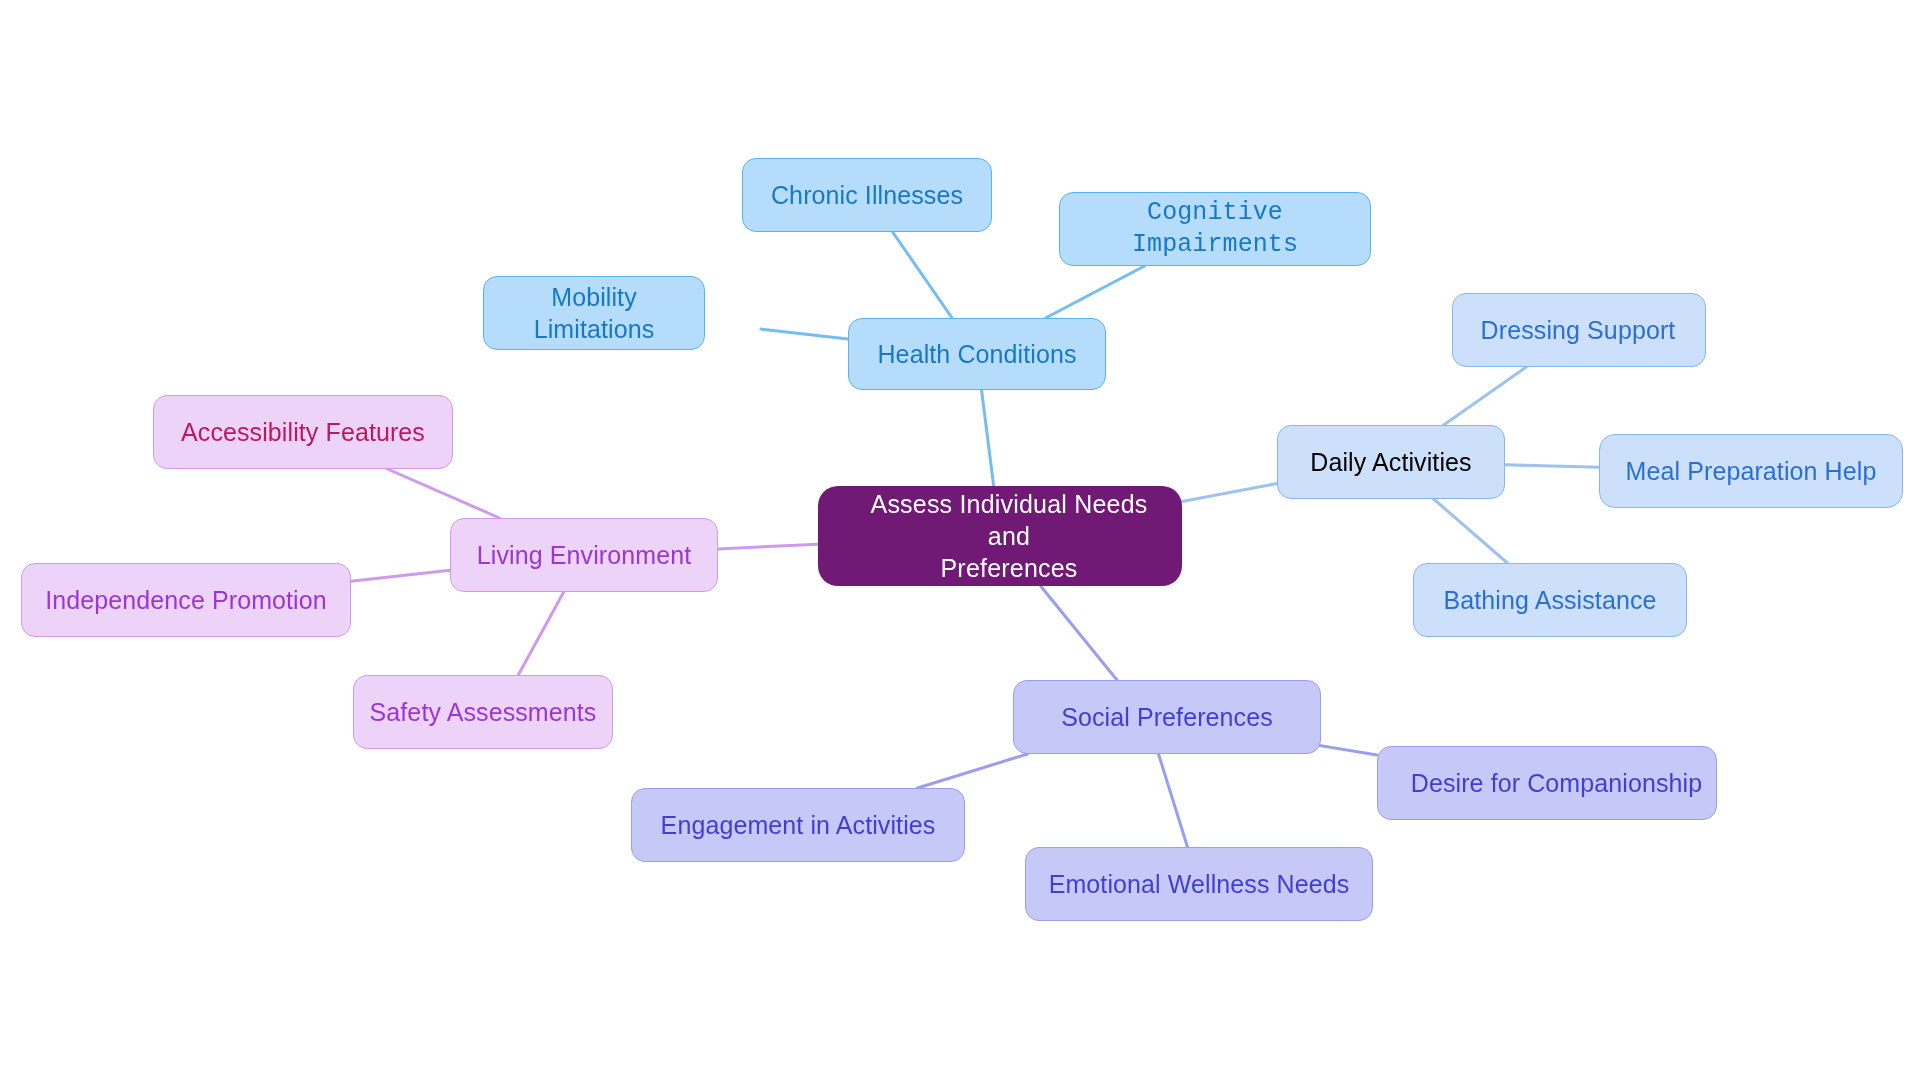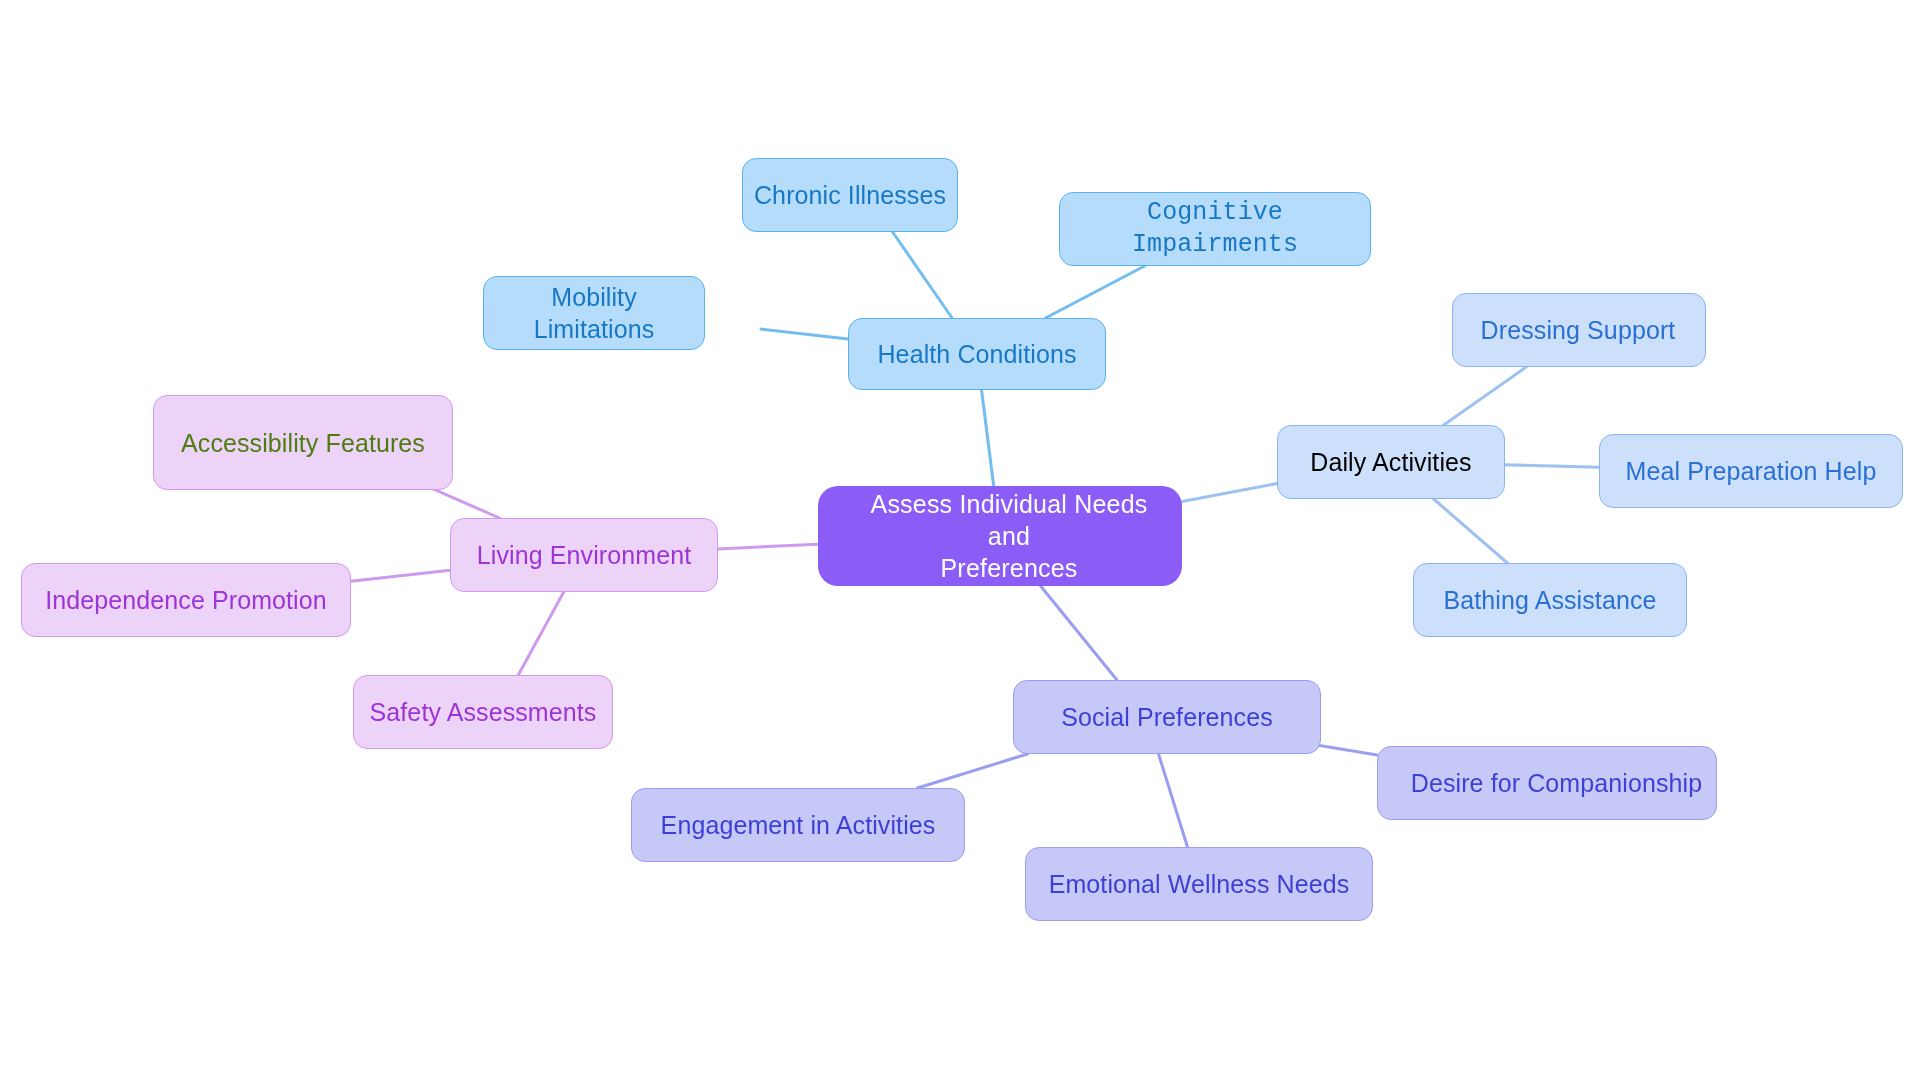--- a/index.html
+++ b/index.html
@@ -71,32 +71,32 @@
       <line x1="1505" y1="464.85" x2="1599" y2="467.2" stroke="#9dc2f0" stroke-width="3" stroke-linecap="round"></line>
       <line x1="1433.6304347826087" y1="499" x2="1507.3695652173913" y2="563" stroke="#9dc2f0" stroke-width="3" stroke-linecap="round"></line>
       <line x1="1281" y1="739.11" x2="1377" y2="754.95" stroke="#9a9df0" stroke-width="3" stroke-linecap="round"></line>
       <line x1="1027.4351851851852" y1="754" x2="917.5648148148148" y2="788" stroke="#9a9df0" stroke-width="3" stroke-linecap="round"></line>
       <line x1="1158.5209580838323" y1="754" x2="1187.4790419161677" y2="847" stroke="#9a9df0" stroke-width="3" stroke-linecap="round"></line>
       <line x1="499.4715447154472" y1="518" x2="387.5284552845528" y2="469" stroke="#cf9aee" stroke-width="3" stroke-linecap="round"></line>
       <line x1="450" y1="570.1507537688442" x2="351" y2="581.3442211055276" stroke="#cf9aee" stroke-width="3" stroke-linecap="round"></line>
       <line x1="563.7324840764331" y1="592" x2="518.2675159235669" y2="675" stroke="#cf9aee" stroke-width="3" stroke-linecap="round"></line>
     </svg>
   <div id="nodes">
-      <div class="node root" style="left: 818px; top: 486px; width: 364px; height: 100px; background: #8b5cf6; color: rgb(255, 255, 255); border-color: rgb(13, 17, 23); padding-left: 28px;"><span>Assess Individual Needs and
+      <div class="node root" style="left: 818px; top: 486px; width: 364px; height: 100px; background: #701a75; color: rgb(255, 255, 255); border-color: rgb(13, 17, 23); padding-left: 28px;"><span>Assess Individual Needs and
 Preferences</span></div>
       <div class="node branch" style="left: 848px; top: 318px; width: 258px; height: 72px; background: rgb(181, 221, 251); color: rgb(24, 120, 197); border-color: rgb(89, 179, 238);"><span>Health Conditions</span></div>
-      <div class="node leaf" style="left: 742px; top: 158px; width: 216px; height: 74px; background: rgb(181, 221, 251); color: rgb(24, 120, 197); border-color: rgb(89, 179, 238);"><span>Chronic Illnesses</span></div>
+      <div class="node leaf" style="left: 742px; top: 158px; width: 250px; height: 74px; background: rgb(181, 221, 251); color: rgb(24, 120, 197); border-color: rgb(89, 179, 238);"><span>Chronic Illnesses</span></div>
       <div class="node leaf" style="left: 483px; top: 276px; width: 222px; height: 74px; background: rgb(181, 221, 251); color: rgb(24, 120, 197); border-color: rgb(89, 179, 238);"><span>Mobility Limitations</span></div>
       <div class="node leaf" style="left: 1059px; top: 192px; width: 312px; height: 74px; background: rgb(181, 221, 251); color: rgb(24, 120, 197); border-color: rgb(89, 179, 238); font-family: Liberation Mono, monospace;"><span>Cognitive Impairments</span></div>
       <div class="node branch" style="left: 1277px; top: 425px; width: 228px; height: 74px; background: rgb(205, 224, 251); color: #000000; border-color: rgb(136, 181, 239);"><span>Daily Activities</span></div>
       <div class="node leaf" style="left: 1452px; top: 293px; width: 254px; height: 74px; background: rgb(205, 224, 251); color: rgb(42, 111, 212); border-color: rgb(136, 181, 239); padding-left: 8px;"><span>Dressing Support</span></div>
-      <div class="node leaf" style="left: 1599px; top: 434px; width: 304px; height: 74px; background: rgb(205, 224, 251); color: rgb(42, 111, 212); border-color: rgb(136, 181, 239);"><span>Meal Preparation Help</span></div>
+      <div class="node leaf" style="left: 1599px; top: 434px; width: 304px; height: 74px; background: rgb(205, 224, 251); color: rgb(42, 111, 212); border-color: rgb(136, 181, 239); border-radius: 16px;"><span>Meal Preparation Help</span></div>
       <div class="node leaf" style="left: 1413px; top: 563px; width: 274px; height: 74px; background: rgb(205, 224, 251); color: rgb(42, 111, 212); border-color: rgb(136, 181, 239);"><span>Bathing Assistance</span></div>
       <div class="node branch" style="left: 1013px; top: 680px; width: 308px; height: 74px; background: rgb(198, 201, 247); color: rgb(63, 63, 214); border-color: rgb(154, 157, 240);"><span>Social Preferences</span></div>
       <div class="node leaf" style="left: 1377px; top: 746px; width: 340px; height: 74px; background: rgb(198, 201, 247); color: rgb(63, 63, 214); border-color: rgb(154, 157, 240); padding-left: 29px;"><span>Desire for Companionship</span></div>
       <div class="node leaf" style="left: 631px; top: 788px; width: 334px; height: 74px; background: rgb(198, 201, 247); color: rgb(63, 63, 214); border-color: rgb(154, 157, 240);"><span>Engagement in Activities</span></div>
       <div class="node leaf" style="left: 1025px; top: 847px; width: 348px; height: 74px; background: rgb(198, 201, 247); color: rgb(63, 63, 214); border-color: rgb(154, 157, 240);"><span>Emotional Wellness Needs</span></div>
       <div class="node branch" style="left: 450px; top: 518px; width: 268px; height: 74px; background: rgb(238, 211, 249); color: rgb(155, 53, 214); border-color: rgb(208, 155, 238);"><span>Living Environment</span></div>
-      <div class="node leaf" style="left: 153px; top: 395px; width: 300px; height: 95px; background: rgb(238, 211, 249); color: #4d7c0f; border-color: rgb(208, 155, 238);"><span>Accessibility Features</span></div>
+      <div class="node leaf" style="left: 153px; top: 395px; width: 300px; height: 74px; background: rgb(238, 211, 249); color: #be185d; border-color: rgb(208, 155, 238);"><span>Accessibility Features</span></div>
       <div class="node leaf" style="left: 21px; top: 563px; width: 330px; height: 74px; background: rgb(238, 211, 249); color: rgb(155, 53, 214); border-color: rgb(208, 155, 238);"><span>Independence Promotion</span></div>
       <div class="node leaf" style="left: 353px; top: 675px; width: 260px; height: 74px; background: rgb(238, 211, 249); color: rgb(155, 53, 214); border-color: rgb(208, 155, 238);"><span>Safety Assessments</span></div>
     </div>
 </div>
 
 </body></html>

